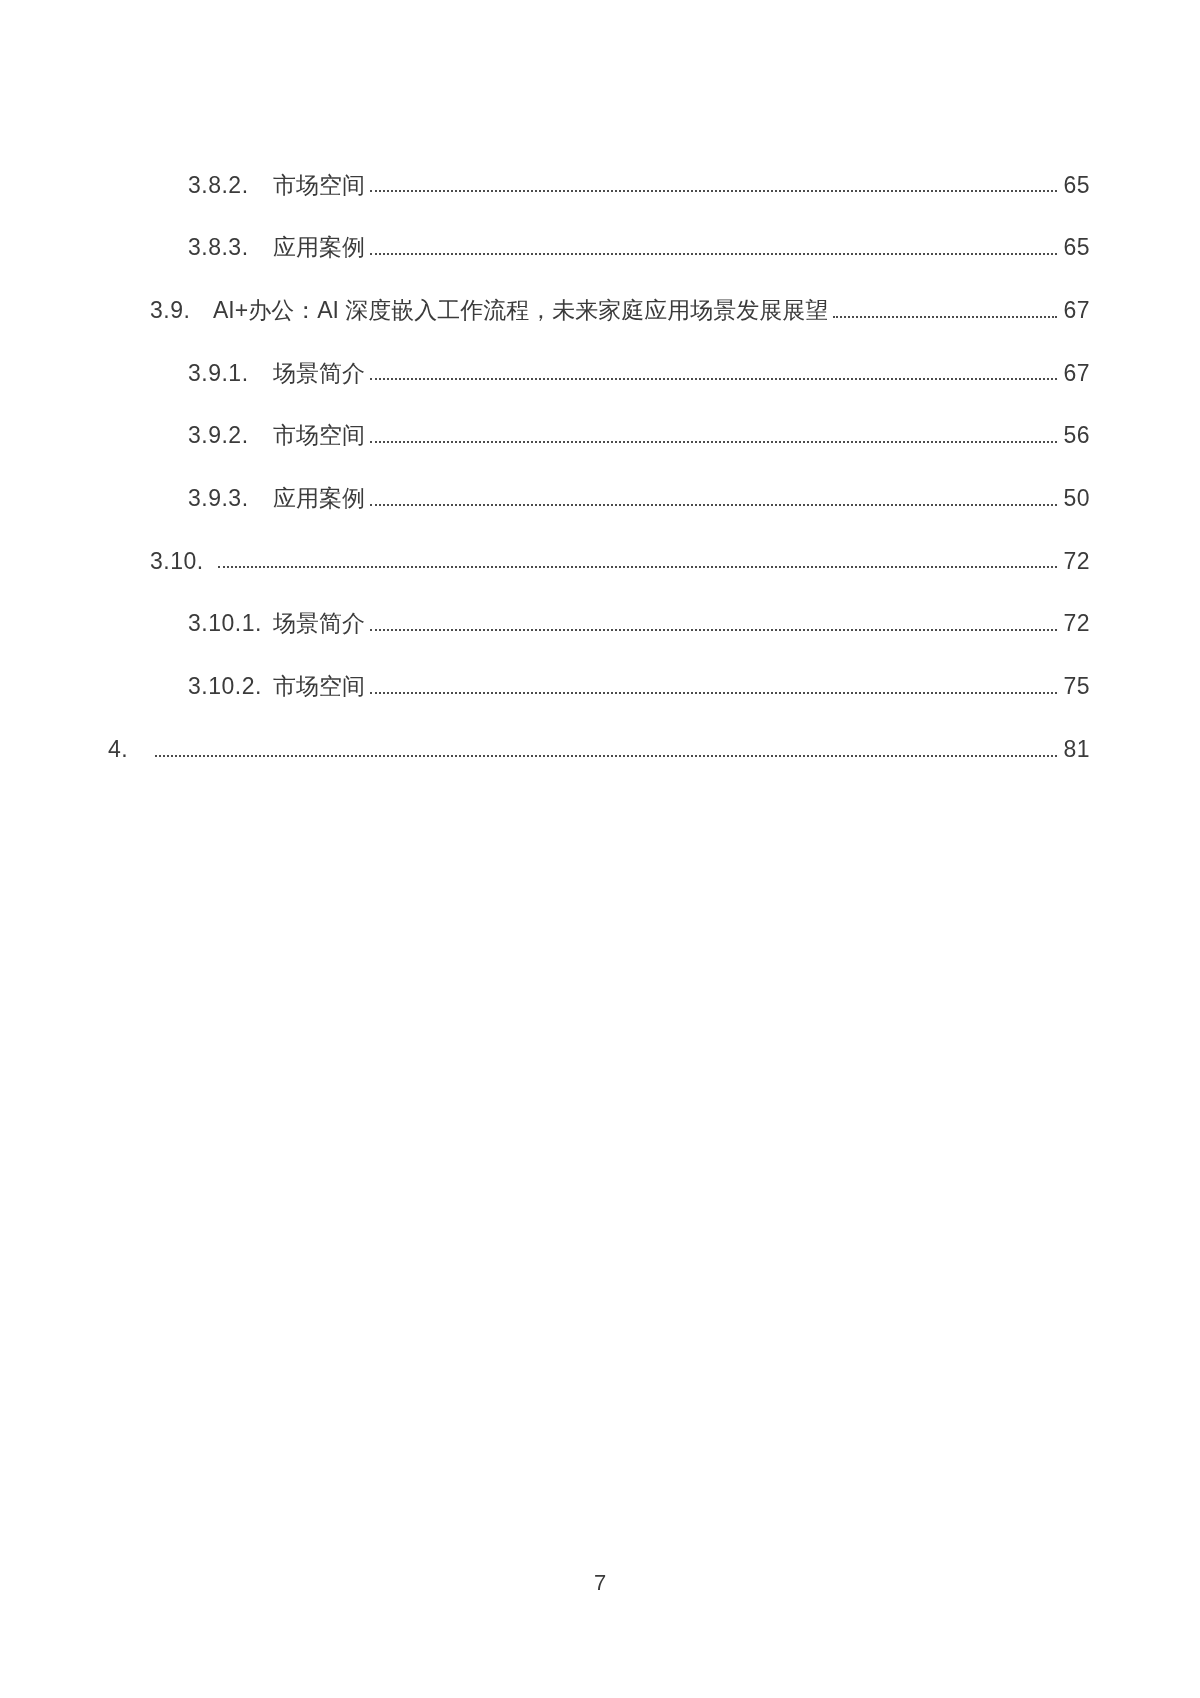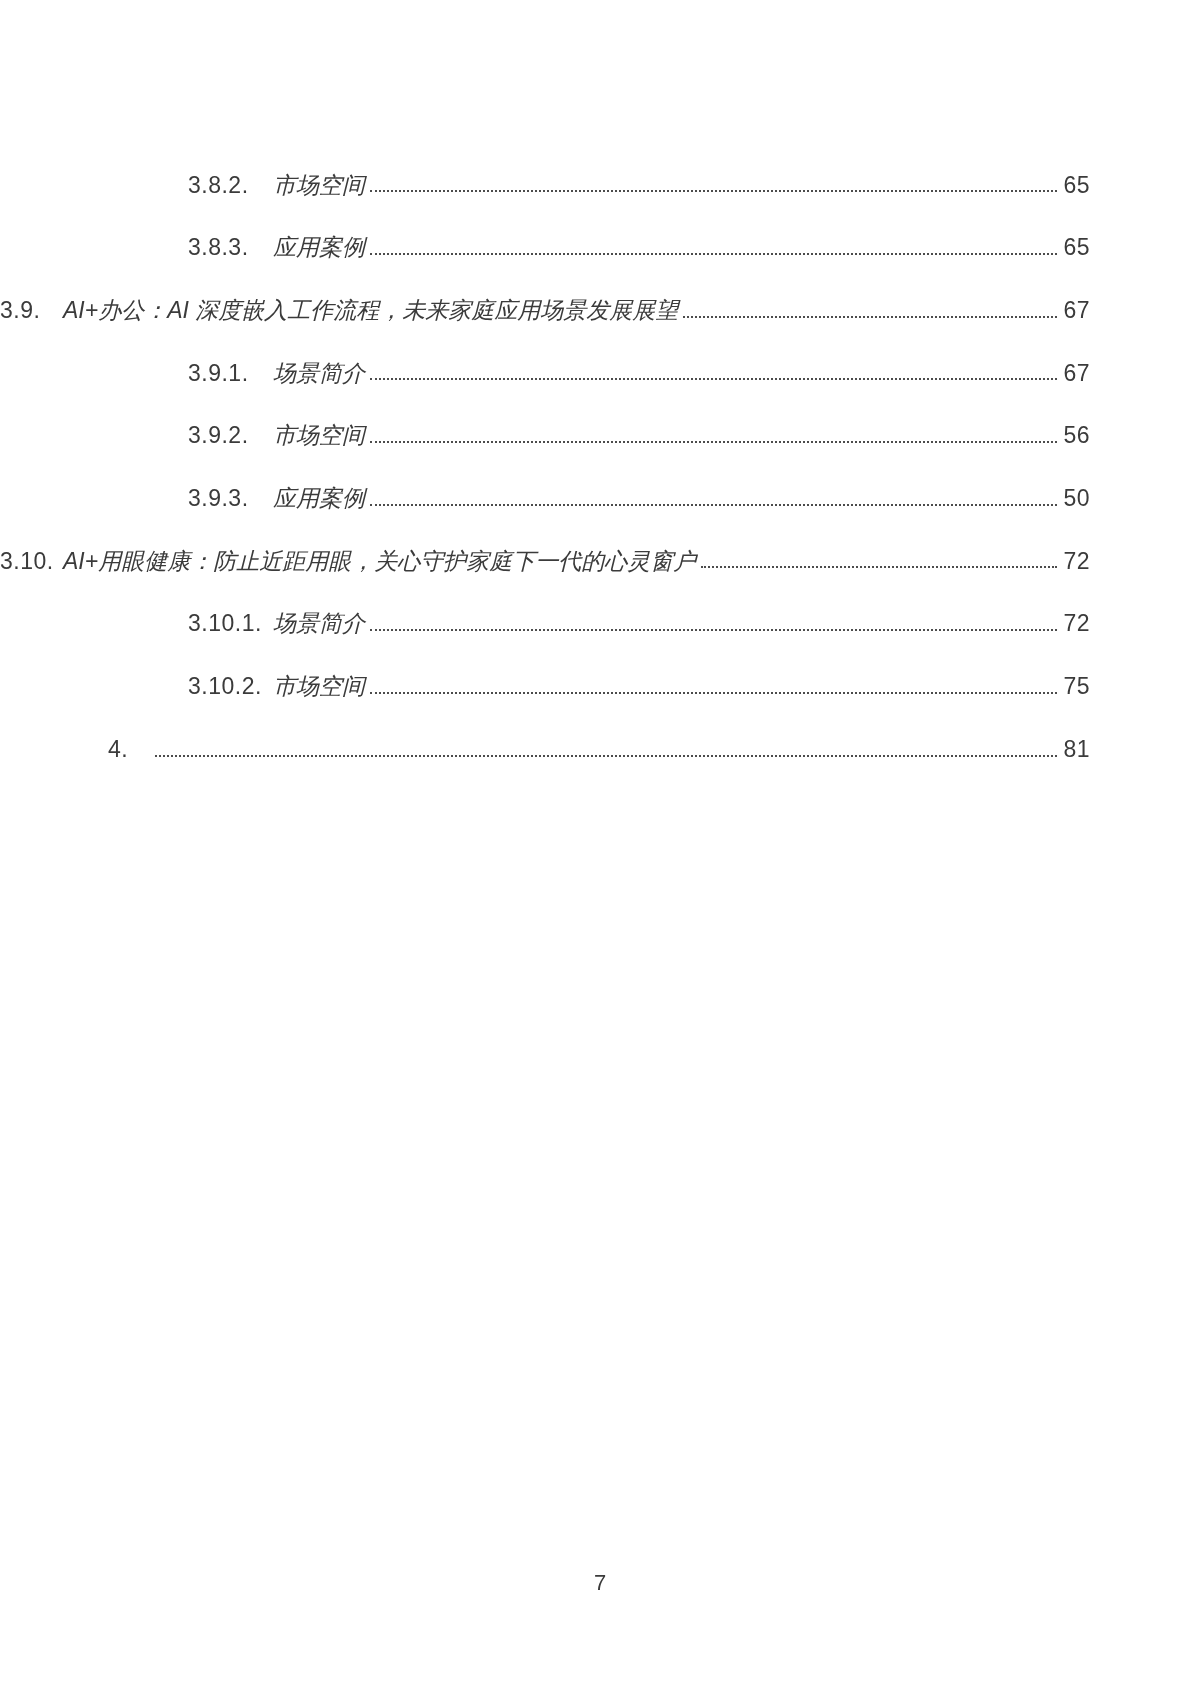--- a/index.html
+++ b/index.html
@@ -26,33 +26,32 @@
     display: flex;
     align-items: center;
     height: 62.7px;
     padding-right: 110px;
     box-sizing: border-box;
     font-size: 23px;
     line-height: 1.2;
     white-space: nowrap;
   }
   .toc-row.lv1 { padding-left: 108px; }
-  .toc-row.lv2 { }
+  .toc-row.lv2 { padding-left: 150px; }
   .toc-row.lv3 { padding-left: 188px; }
   .lv1 .toc-num { width: 42px; }
   .lv2 .toc-num { width: 63px; }
   .lv3 .toc-num { width: 85px; }
   .toc-num {
     flex: none;
     letter-spacing: 0.5px;
   }
   .toc-label {
     flex: none;
     white-space: nowrap;
-    font-style: italic;
   }
   .toc-leader {
     flex: 1 1 auto;
     min-width: 10px;
     height: 0;
     border-bottom: 2.6px dotted #4c4c4c;
     margin-left: 5px;
     margin-right: 6px;
     transform: translateY(6px);
   }
@@ -107,21 +106,20 @@
     <span class="toc-page">56</span>
   </div>
       <div class="toc-row lv3">
     <span class="toc-num">3.9.3.</span>
     <span class="toc-label">应用案例</span>
     <span class="toc-leader"></span>
     <span class="toc-page">50</span>
   </div>
       <div class="toc-row lv2">
     <span class="toc-num">3.10.</span>
-    <span class="toc-label">AI+用眼健康：防止近距用眼，关心守护家庭下一代的心灵窗户</span>
     <span class="toc-leader"></span>
     <span class="toc-page">72</span>
   </div>
       <div class="toc-row lv3">
     <span class="toc-num">3.10.1.</span>
     <span class="toc-label">场景简介</span>
     <span class="toc-leader"></span>
     <span class="toc-page">72</span>
   </div>
       <div class="toc-row lv3">

